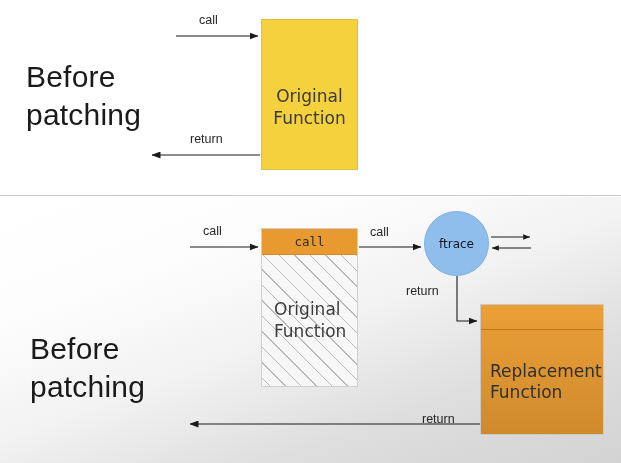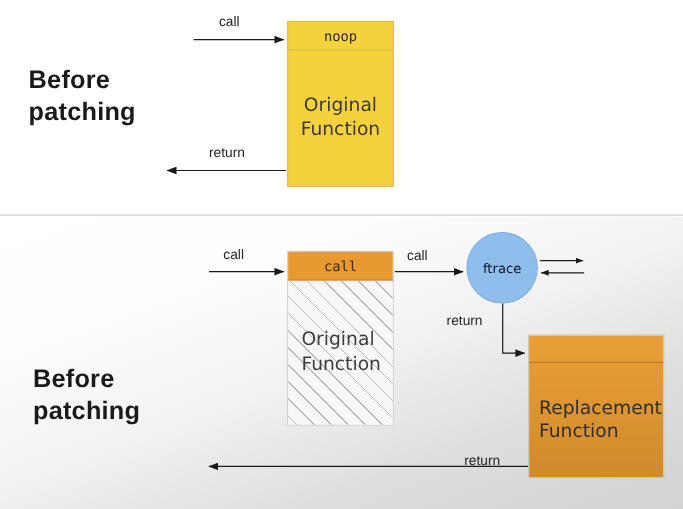--- a/index.html
+++ b/index.html
@@ -33,27 +33,26 @@
   .divider {
     position: absolute;
     left: 0; top: 195px;
     width: 621px; height: 0;
     border-top: 1px solid #c9c9c9;
   }
 
   
   .stage-label {
     position: absolute;
-    font-size: 23px;
+    font-size: 30px;
     line-height: 1.28;
     color: #1a1a1a;
     letter-spacing: 0.2px;
     white-space: pre-line;
     font-family: "Liberation Sans", sans-serif;
-    font-weight: bold;
   }
   #label-before { left: 26px; top: 58px; }
   #label-after  { left: 30px; top: 330px; }
 
   
   .box {
     position: absolute;
     box-sizing: border-box;
     border: 1px solid #d7d7d7;
   }
@@ -181,21 +180,20 @@
 <div id="slide">
 
   <div class="section-bg-top"></div>
   <div class="section-bg-bottom"></div>
   <div class="divider"></div>
 
   <div class="stage-label" id="label-before">Before
 patching</div>
 
   <div class="box" id="box-orig-before">
-    <div class="hdr">noop</div>
     <div class="body">Original
 Function</div>
   </div>
 
   <div class="stage-label" id="label-after">Before
 patching</div>
 
   <div class="box" id="box-orig-after">
     <div class="hatch"></div>
     <div class="hdr">call</div>

